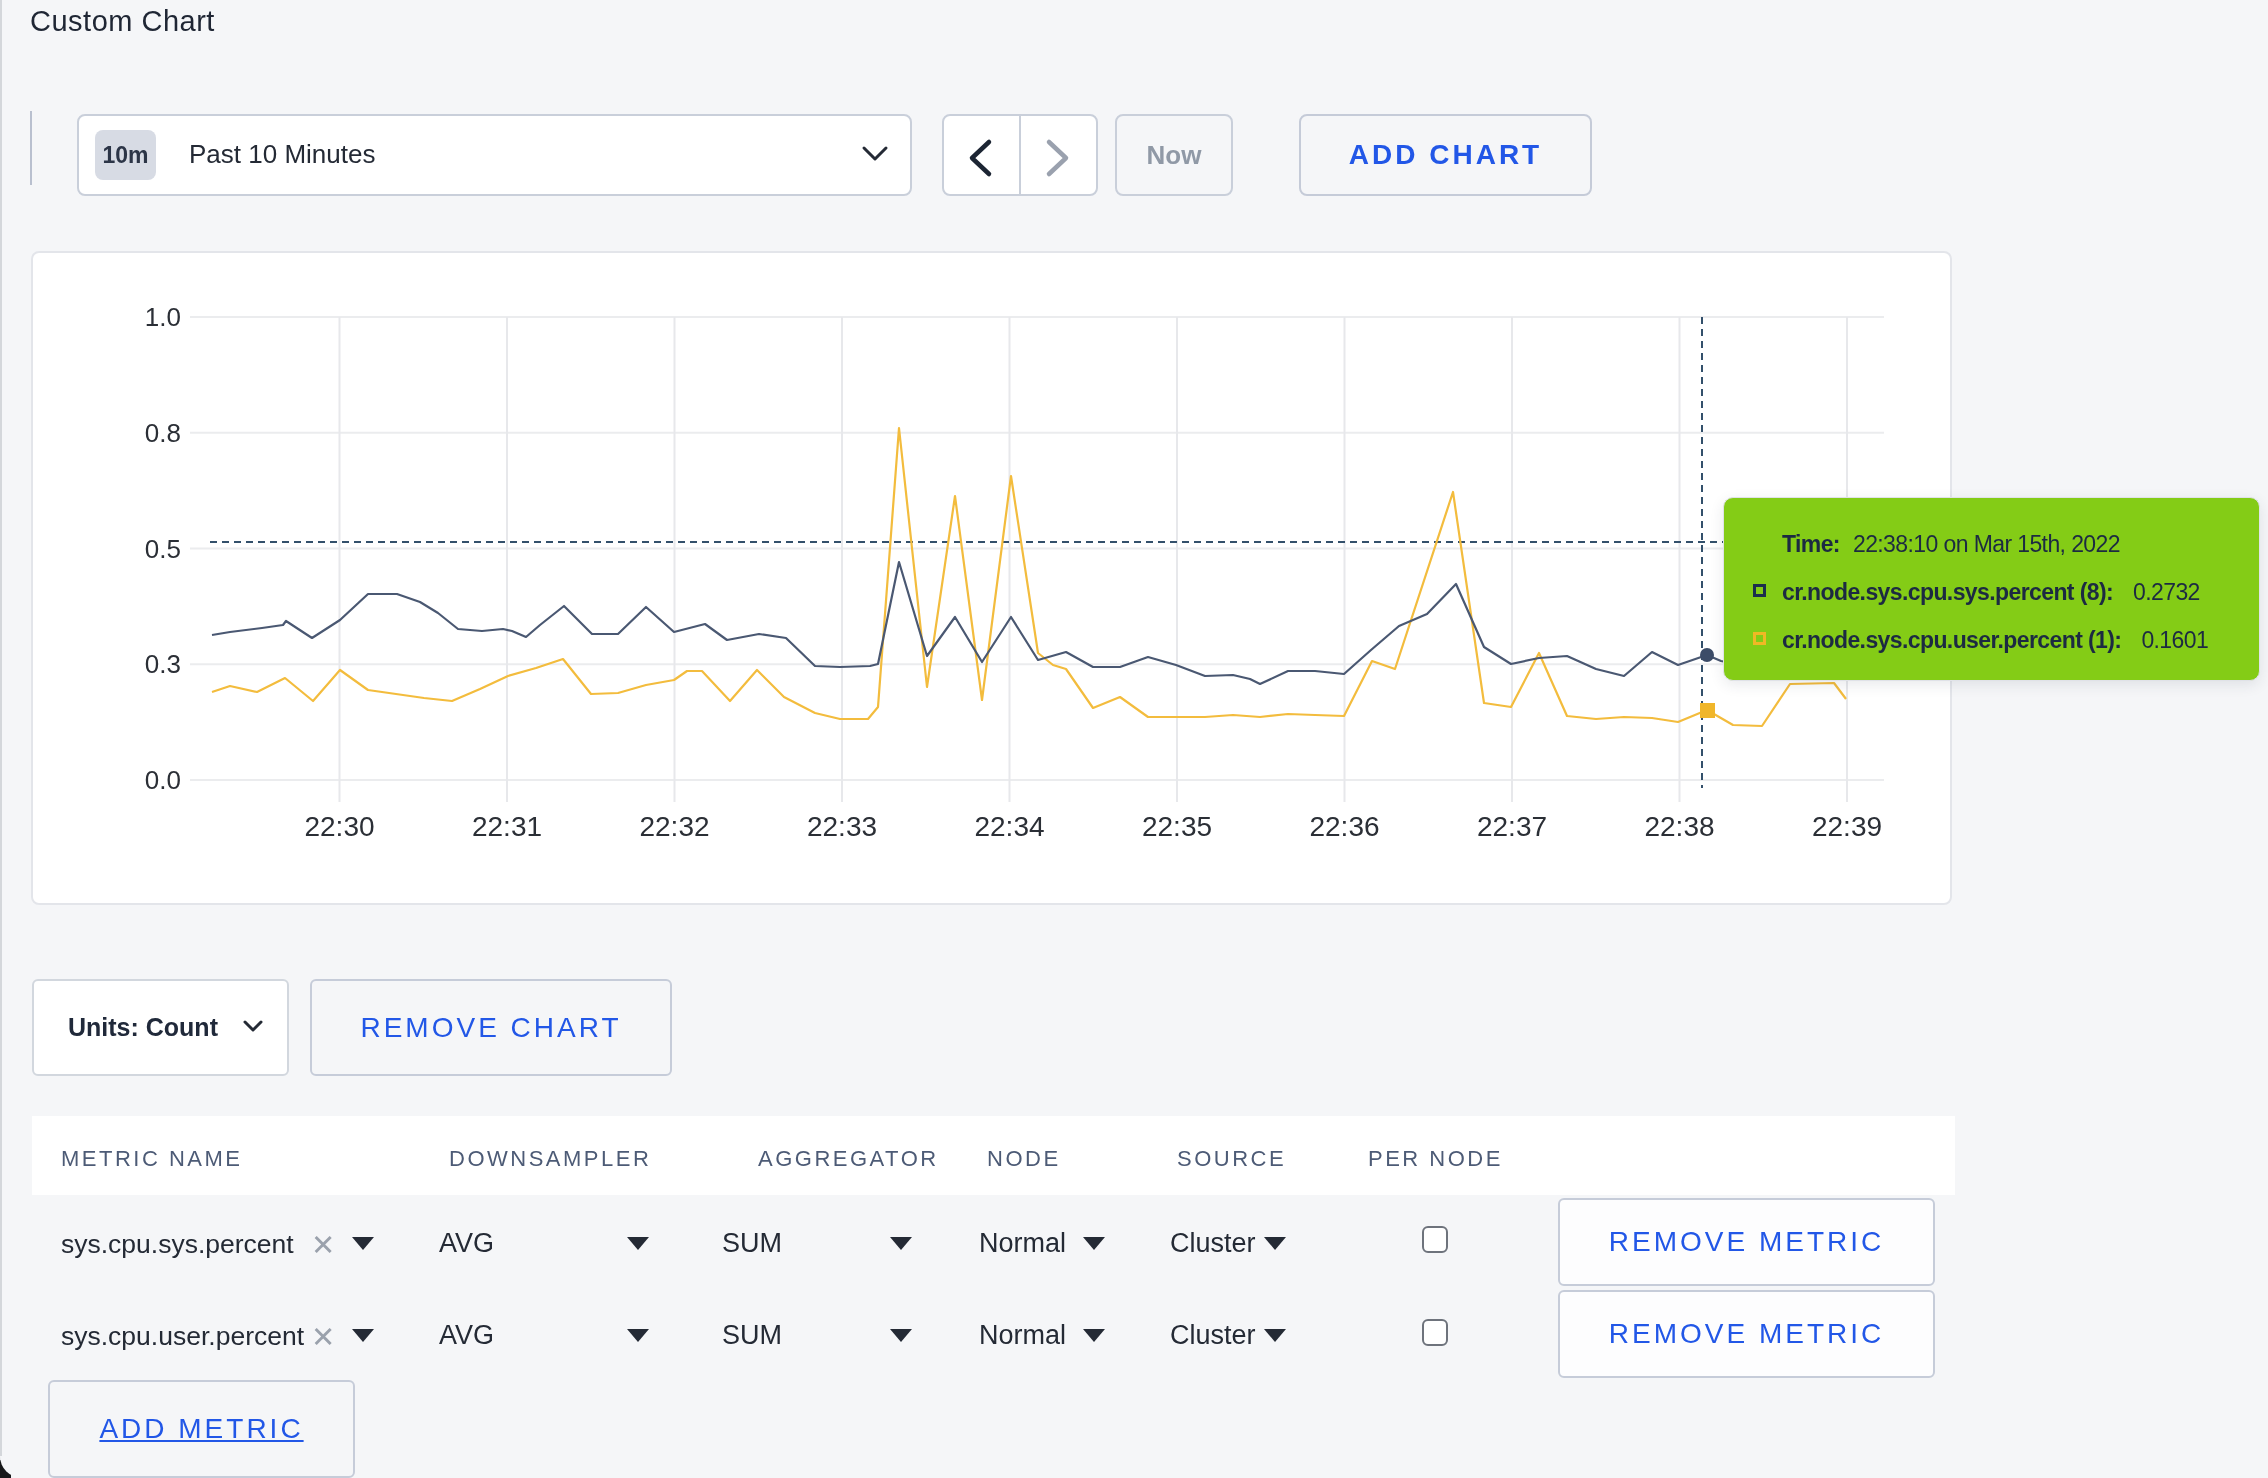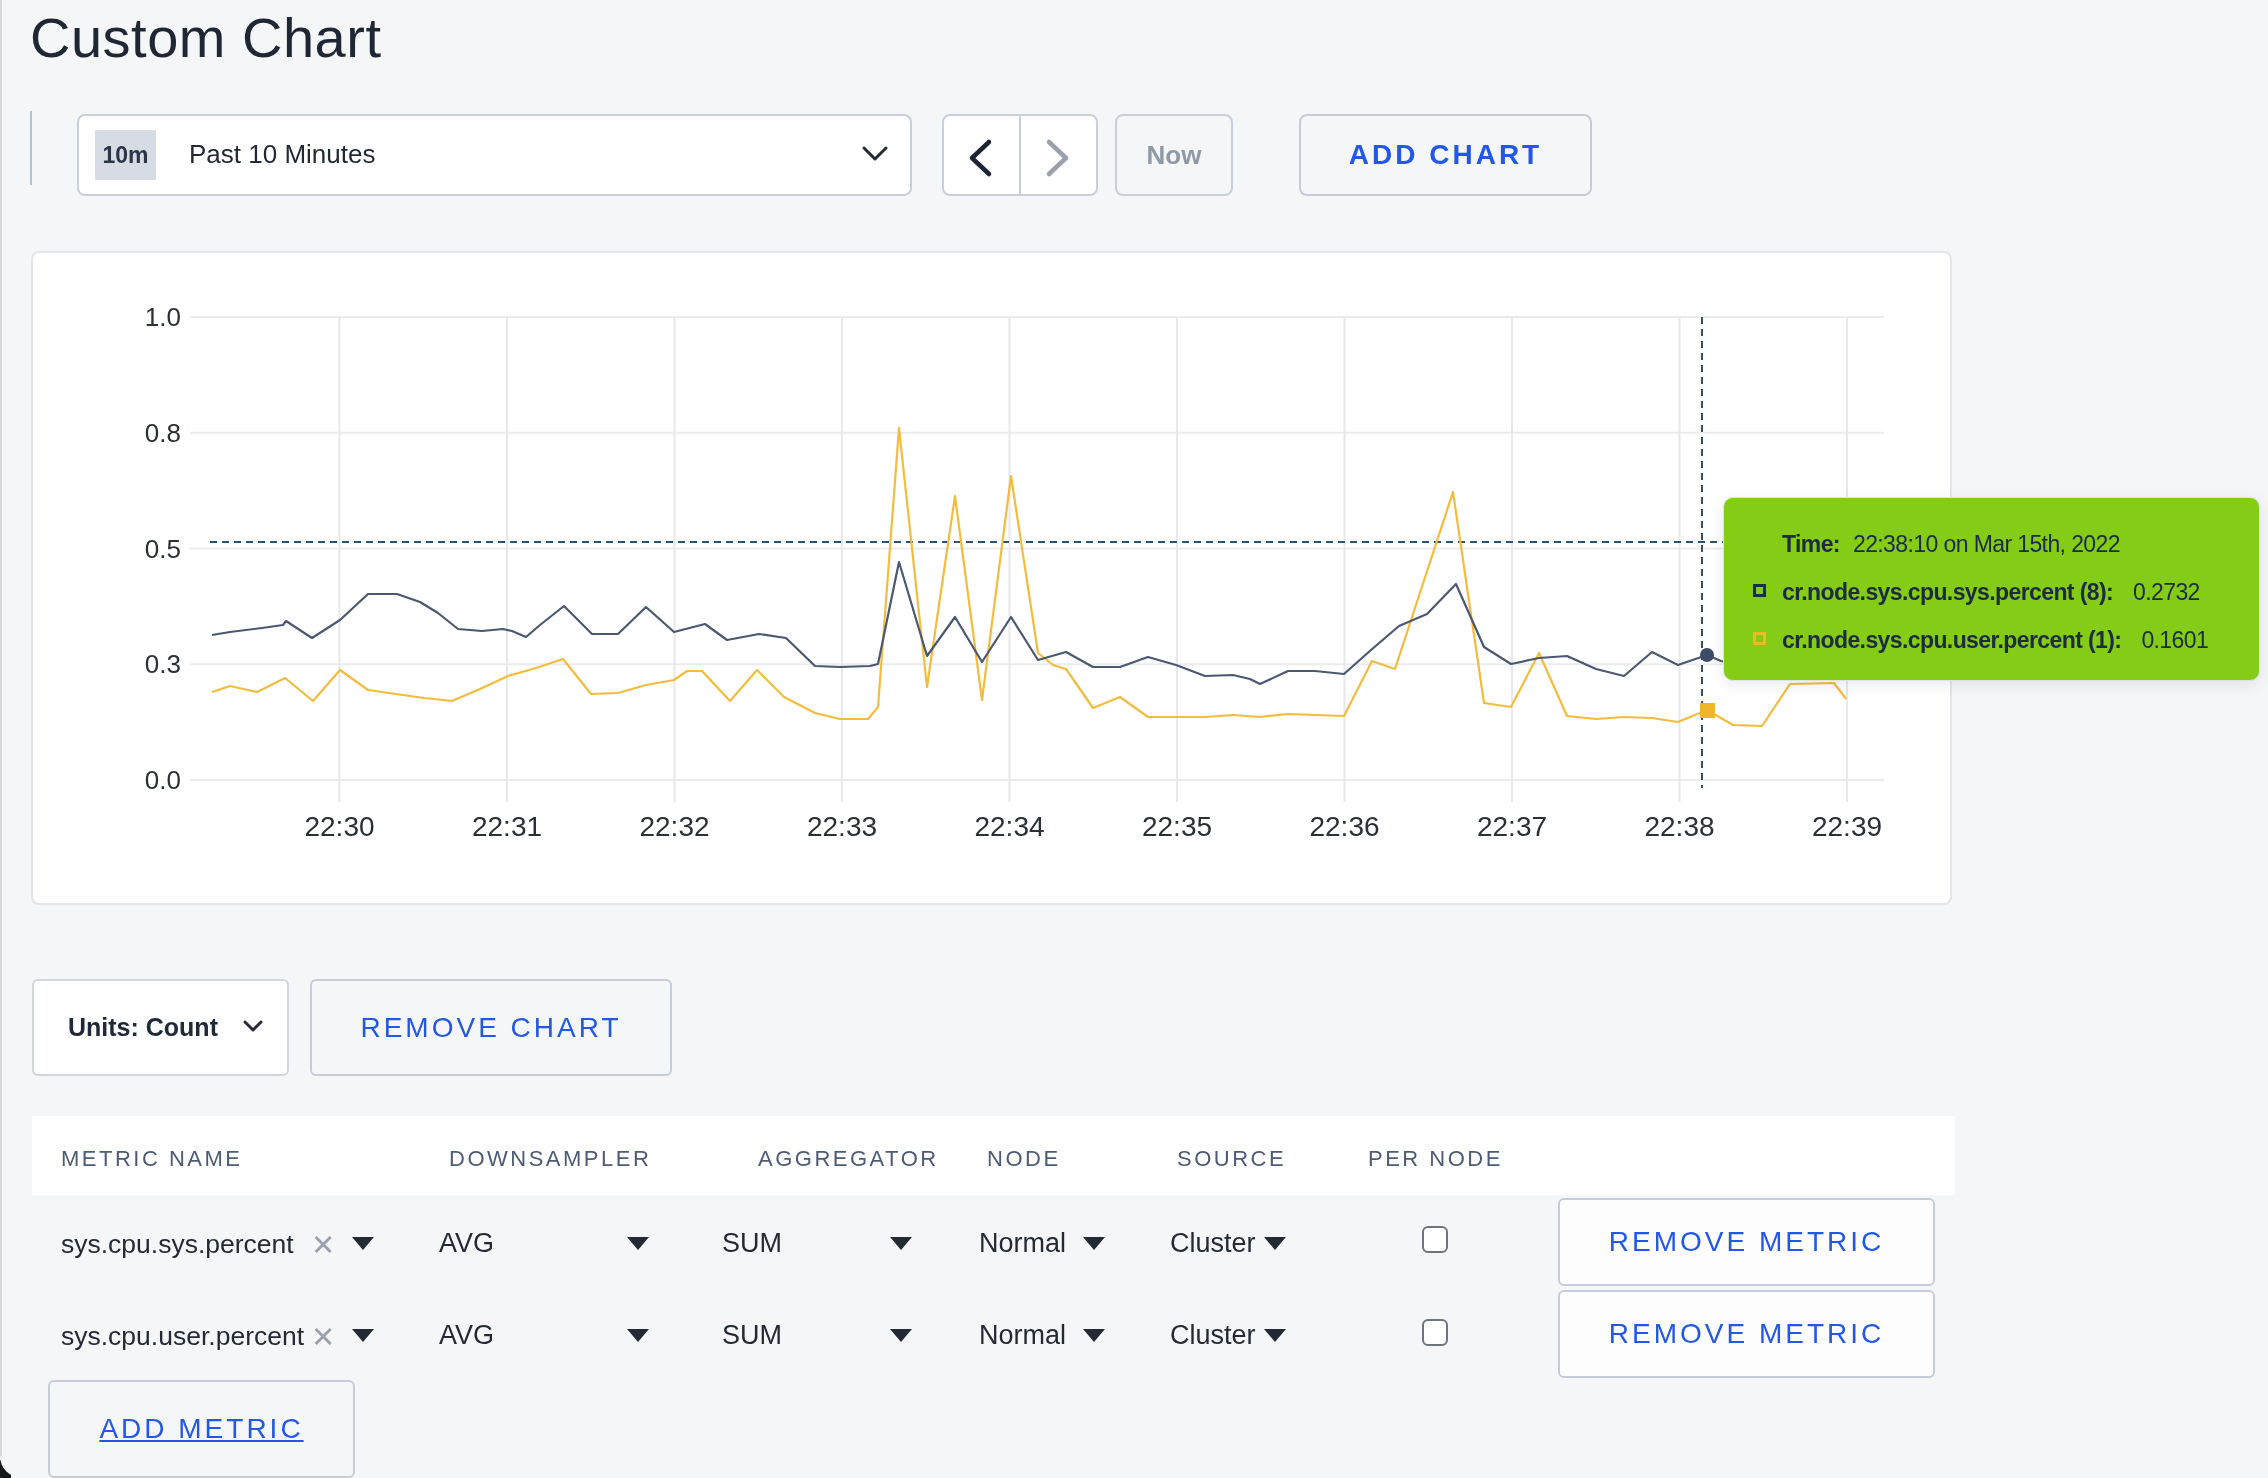--- a/index.html
+++ b/index.html
@@ -1,21 +1,21 @@
 <!DOCTYPE html>
 <html><head>
 <meta charset="utf-8">
 <style>
   * { margin:0; padding:0; box-sizing:border-box; }
   html,body { width:2268px; height:1478px; background:#f5f6f8; font-family:"Liberation Sans", sans-serif; position:relative; overflow:hidden; }
   .abs { position:absolute; }
-  .title { left:30px; top:5px; font-size:56px; color:#1f2634; font-weight:400; letter-spacing:0.5px; }
+  .title { left:30px; top:5px; font-size:29px; color:#1f2634; font-weight:400; letter-spacing:0.5px; }
   .vdiv { left:30px; top:111px; width:2px; height:74px; background:#b9c0cf; }
   .selectbox { left:77px; top:114px; width:835px; height:82px; background:#fff; border:2px solid #c9cfda; border-radius:8px; }
-  .badge10m { left:95px; top:130px; width:61px; height:50px; background:#d7dbe4; border-radius:1px; color:#2c3547; font-weight:bold; font-size:23px; text-align:center; line-height:50px; }
+  .badge10m { left:95px; top:130px; width:61px; height:50px; background:#d7dbe4; border-radius:8px; color:#2c3547; font-weight:bold; font-size:23px; text-align:center; line-height:50px; }
   .pastText { left:189px; top:139px; font-size:26px; color:#242a35; }
   .arrowsbox { left:942px; top:114px; width:156px; height:82px; background:#fff; border:2px solid #c9cfda; border-radius:8px; }
   .arrowsdiv { left:1019px; top:114px; width:2px; height:82px; background:#c9cfda; }
   .nowbtn { left:1115px; top:114px; width:118px; height:82px; border:2px solid #c9cfda; border-radius:8px; color:#9099a6; font-size:26px; font-weight:bold; text-align:center; line-height:78px; }
   .addchart { left:1299px; top:114px; width:293px; height:82px; border:2px solid #c5cbd8; border-radius:8px; color:#2257e7; font-size:28px; font-weight:700; letter-spacing:3px; text-align:center; line-height:78px; }
   .card { left:31px; top:251px; width:1921px; height:654px; background:#fff; border:2px solid #e3e5ea; border-radius:8px; }
   .tooltip { left:1723px; top:497px; width:537px; height:184px; background:#84cc16; border:1px solid #e0e2e8; border-radius:10px; box-shadow:0 4px 14px rgba(40,50,70,0.10); z-index:5; }
   .ttline { position:absolute; font-size:23px; letter-spacing:-0.6px; color:#1c2a42; white-space:nowrap; }
   .ttsq { position:absolute; width:13px; height:13px; border:3px solid #1b2d4d; }
   .unitsbox { left:32px; top:979px; width:257px; height:97px; background:#fff; border:2px solid #d2d7de; border-radius:6px; }

